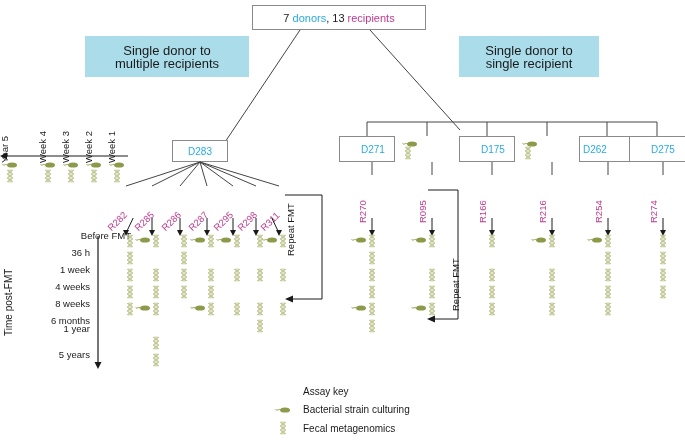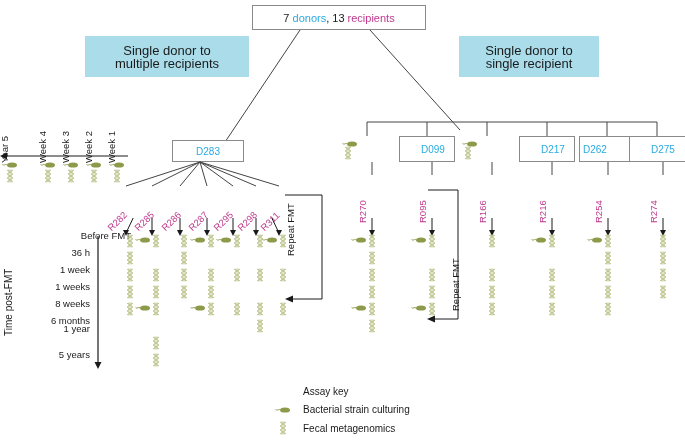--- a/index.html
+++ b/index.html
@@ -155,21 +155,21 @@
           <path d="M6.5,1 C6.5,3 1.5,3 1.5,5 C1.5,7 6.5,7 6.5,9 C6.5,11 1.5,11 1.5,13" fill="none" stroke="#b5bd7e" stroke-width="1"></path>
           <line x1="1.5" y1="1.2" x2="6.5" y2="1.2" stroke="#b5bd7e" stroke-width="0.8"></line>
           <line x1="1.8" y1="5" x2="6.2" y2="5" stroke="#b5bd7e" stroke-width="0.8"></line>
           <line x1="1.8" y1="9" x2="6.2" y2="9" stroke="#b5bd7e" stroke-width="0.8"></line>
           <line x1="1.5" y1="12.8" x2="6.5" y2="12.8" stroke="#b5bd7e" stroke-width="0.8"></line>
         </svg>
       </div>
     </div>
 </div>
 
-<div class="donor-box" style="left:172px;top:140px;width:72px;height:22px;">
+<div class="donor-box" style="left:172px;top:140px;width:56px;height:22px;">
   <span>D283</span>
 </div>
 
 <svg class="abs" id="left-fan" style="left:0;top:0;width:400px;height:250px;pointer-events:none;">
     <line x1="200" y1="162" x2="126" y2="186" stroke="#444" stroke-width="1"></line>
     <line x1="200" y1="162" x2="152" y2="186" stroke="#444" stroke-width="1"></line>
     <line x1="200" y1="162" x2="180" y2="186" stroke="#444" stroke-width="1"></line>
     <line x1="200" y1="162" x2="207" y2="186" stroke="#444" stroke-width="1"></line>
     <line x1="200" y1="162" x2="233" y2="186" stroke="#444" stroke-width="1"></line>
     <line x1="200" y1="162" x2="256" y2="186" stroke="#444" stroke-width="1"></line>
@@ -260,67 +260,67 @@
       </svg>
       <svg class="abs" width="8" height="14" style="left: 344px; top: 146px;">
         <path d="M1.5,1 C1.5,3 6.5,3 6.5,5 C6.5,7 1.5,7 1.5,9 C1.5,11 6.5,11 6.5,13" fill="none" stroke="#b5bd7e" stroke-width="1"></path>
         <path d="M6.5,1 C6.5,3 1.5,3 1.5,5 C1.5,7 6.5,7 6.5,9 C6.5,11 1.5,11 1.5,13" fill="none" stroke="#b5bd7e" stroke-width="1"></path>
         <line x1="1.5" y1="1.2" x2="6.5" y2="1.2" stroke="#b5bd7e" stroke-width="0.8"></line>
         <line x1="1.8" y1="5" x2="6.2" y2="5" stroke="#b5bd7e" stroke-width="0.8"></line>
         <line x1="1.8" y1="9" x2="6.2" y2="9" stroke="#b5bd7e" stroke-width="0.8"></line>
         <line x1="1.5" y1="12.8" x2="6.5" y2="12.8" stroke="#b5bd7e" stroke-width="0.8"></line>
       </svg>
     </div>
+    <div class="donor-box-r" style="left: 339px; top: 136px; width: 56px; height: 26px;">
+      <span style="margin-left: 18px;">D271</span>
+    </div>
     <div class="abs" style="left: 0px; top: 0px;">
       <svg class="abs" width="16" height="8" style="left: 402px; top: 140px;">
         <ellipse cx="10" cy="4" rx="5" ry="2.6" fill="#8c9a4a"></ellipse>
         <path d="M5,4 C3.5,2.2 2.2,5.6 0.6,3.4" fill="none" stroke="#8c9a4a" stroke-width="1"></path>
       </svg>
       <svg class="abs" width="8" height="14" style="left: 404px; top: 146px;">
         <path d="M1.5,1 C1.5,3 6.5,3 6.5,5 C6.5,7 1.5,7 1.5,9 C1.5,11 6.5,11 6.5,13" fill="none" stroke="#b5bd7e" stroke-width="1"></path>
         <path d="M6.5,1 C6.5,3 1.5,3 1.5,5 C1.5,7 6.5,7 6.5,9 C6.5,11 1.5,11 1.5,13" fill="none" stroke="#b5bd7e" stroke-width="1"></path>
         <line x1="1.5" y1="1.2" x2="6.5" y2="1.2" stroke="#b5bd7e" stroke-width="0.8"></line>
         <line x1="1.8" y1="5" x2="6.2" y2="5" stroke="#b5bd7e" stroke-width="0.8"></line>
         <line x1="1.8" y1="9" x2="6.2" y2="9" stroke="#b5bd7e" stroke-width="0.8"></line>
         <line x1="1.5" y1="12.8" x2="6.5" y2="12.8" stroke="#b5bd7e" stroke-width="0.8"></line>
       </svg>
     </div>
-    <div class="donor-box-r" style="left: 399px; top: 136px; width: 56px; height: 26px;">
-      <span style="margin-left: 18px;">D099</span>
-    </div>
     <div class="abs" style="left: 0px; top: 0px;">
       <svg class="abs" width="16" height="8" style="left: 462px; top: 140px;">
         <ellipse cx="10" cy="4" rx="5" ry="2.6" fill="#8c9a4a"></ellipse>
         <path d="M5,4 C3.5,2.2 2.2,5.6 0.6,3.4" fill="none" stroke="#8c9a4a" stroke-width="1"></path>
       </svg>
       <svg class="abs" width="8" height="14" style="left: 464px; top: 146px;">
         <path d="M1.5,1 C1.5,3 6.5,3 6.5,5 C6.5,7 1.5,7 1.5,9 C1.5,11 6.5,11 6.5,13" fill="none" stroke="#b5bd7e" stroke-width="1"></path>
         <path d="M6.5,1 C6.5,3 1.5,3 1.5,5 C1.5,7 6.5,7 6.5,9 C6.5,11 1.5,11 1.5,13" fill="none" stroke="#b5bd7e" stroke-width="1"></path>
         <line x1="1.5" y1="1.2" x2="6.5" y2="1.2" stroke="#b5bd7e" stroke-width="0.8"></line>
         <line x1="1.8" y1="5" x2="6.2" y2="5" stroke="#b5bd7e" stroke-width="0.8"></line>
         <line x1="1.8" y1="9" x2="6.2" y2="9" stroke="#b5bd7e" stroke-width="0.8"></line>
         <line x1="1.5" y1="12.8" x2="6.5" y2="12.8" stroke="#b5bd7e" stroke-width="0.8"></line>
       </svg>
     </div>
+    <div class="donor-box-r" style="left: 459px; top: 136px; width: 56px; height: 26px;">
+      <span style="margin-left: 18px;">D175</span>
+    </div>
     <div class="abs" style="left: 0px; top: 0px;">
       <svg class="abs" width="16" height="8" style="left: 522px; top: 140px;">
         <ellipse cx="10" cy="4" rx="5" ry="2.6" fill="#8c9a4a"></ellipse>
         <path d="M5,4 C3.5,2.2 2.2,5.6 0.6,3.4" fill="none" stroke="#8c9a4a" stroke-width="1"></path>
       </svg>
       <svg class="abs" width="8" height="14" style="left: 524px; top: 146px;">
         <path d="M1.5,1 C1.5,3 6.5,3 6.5,5 C6.5,7 1.5,7 1.5,9 C1.5,11 6.5,11 6.5,13" fill="none" stroke="#b5bd7e" stroke-width="1"></path>
         <path d="M6.5,1 C6.5,3 1.5,3 1.5,5 C1.5,7 6.5,7 6.5,9 C6.5,11 1.5,11 1.5,13" fill="none" stroke="#b5bd7e" stroke-width="1"></path>
         <line x1="1.5" y1="1.2" x2="6.5" y2="1.2" stroke="#b5bd7e" stroke-width="0.8"></line>
         <line x1="1.8" y1="5" x2="6.2" y2="5" stroke="#b5bd7e" stroke-width="0.8"></line>
         <line x1="1.8" y1="9" x2="6.2" y2="9" stroke="#b5bd7e" stroke-width="0.8"></line>
         <line x1="1.5" y1="12.8" x2="6.5" y2="12.8" stroke="#b5bd7e" stroke-width="0.8"></line>
       </svg>
-    </div>
-    <div class="donor-box-r" style="left: 519px; top: 136px; width: 56px; height: 26px;">
-      <span style="margin-left: 18px;">D217</span>
     </div>
     <div class="abs" style="left: 0px; top: 0px;">
       <svg class="abs" width="16" height="8" style="left: 582px; top: 140px;">
         <ellipse cx="10" cy="4" rx="5" ry="2.6" fill="#8c9a4a"></ellipse>
         <path d="M5,4 C3.5,2.2 2.2,5.6 0.6,3.4" fill="none" stroke="#8c9a4a" stroke-width="1"></path>
       </svg>
       <svg class="abs" width="8" height="14" style="left: 584px; top: 146px;">
         <path d="M1.5,1 C1.5,3 6.5,3 6.5,5 C6.5,7 1.5,7 1.5,9 C1.5,11 6.5,11 6.5,13" fill="none" stroke="#b5bd7e" stroke-width="1"></path>
         <path d="M6.5,1 C6.5,3 1.5,3 1.5,5 C1.5,7 6.5,7 6.5,9 C6.5,11 1.5,11 1.5,13" fill="none" stroke="#b5bd7e" stroke-width="1"></path>
         <line x1="1.5" y1="1.2" x2="6.5" y2="1.2" stroke="#b5bd7e" stroke-width="0.8"></line>
@@ -364,21 +364,21 @@
   <polyline points="8,5 38,5 38,134" fill="none" stroke="#1a1a1a" stroke-width="1"></polyline>
   <line x1="38" y1="134" x2="14" y2="134" stroke="#1a1a1a" stroke-width="1"></line>
   <polygon points="7,134 15,130.5 15,137.5" fill="#1a1a1a"></polygon>
 </svg>
 <div class="rot90k" style="left:461px;top:300px;">Repeat FMT</div>
 
 <div id="time-labels" class="abs" style="left:0;top:230px;width:100px;height:150px;">
     <div class="tlabel" style="left: 0px; width: 90px; top: 0px; padding-left: 41px;">Before FMT</div>
     <div class="tlabel" style="left: 0px; width: 90px; top: 17px;">36 h</div>
     <div class="tlabel" style="left: 0px; width: 90px; top: 34px;">1 week</div>
-    <div class="tlabel" style="left: 0px; width: 90px; top: 51px;">1 weeks</div>
+    <div class="tlabel" style="left: 0px; width: 90px; top: 51px;">4 weeks</div>
     <div class="tlabel" style="left: 0px; width: 90px; top: 68px;">8 weeks</div>
     <div class="tlabel" style="left: 0px; width: 90px; top: 85px;">6 months</div>
     <div class="tlabel" style="left: 0px; width: 90px; top: 93px;">1 year</div>
     <div class="tlabel" style="left: 0px; width: 90px; top: 119px;">5 years</div>
   </div>
 <div class="rot90k" style="left:14px;top:325px;font-size:10px;">Time post-FMT</div>
 <svg class="abs" style="left:94px;top:236px;width:12px;height:134px;pointer-events:none;">
   <line x1="4" y1="0" x2="4" y2="126" stroke="#1a1a1a" stroke-width="1.2"></line>
   <polygon points="4,133 0.5,126 7.5,126" fill="#1a1a1a"></polygon>
 </svg>

